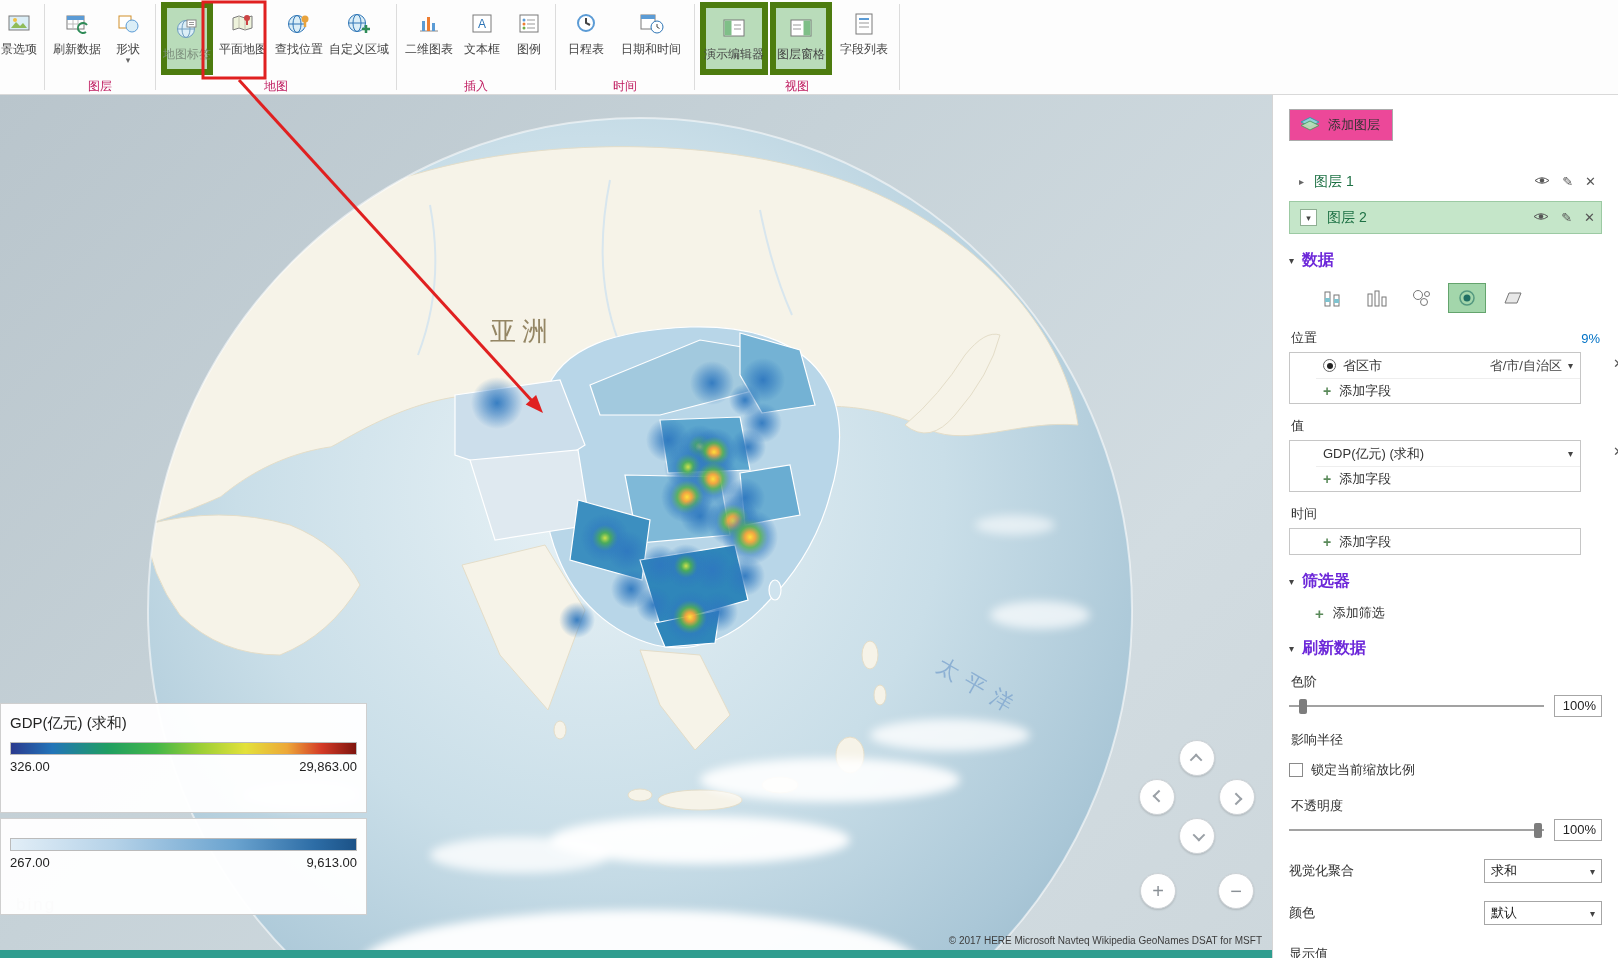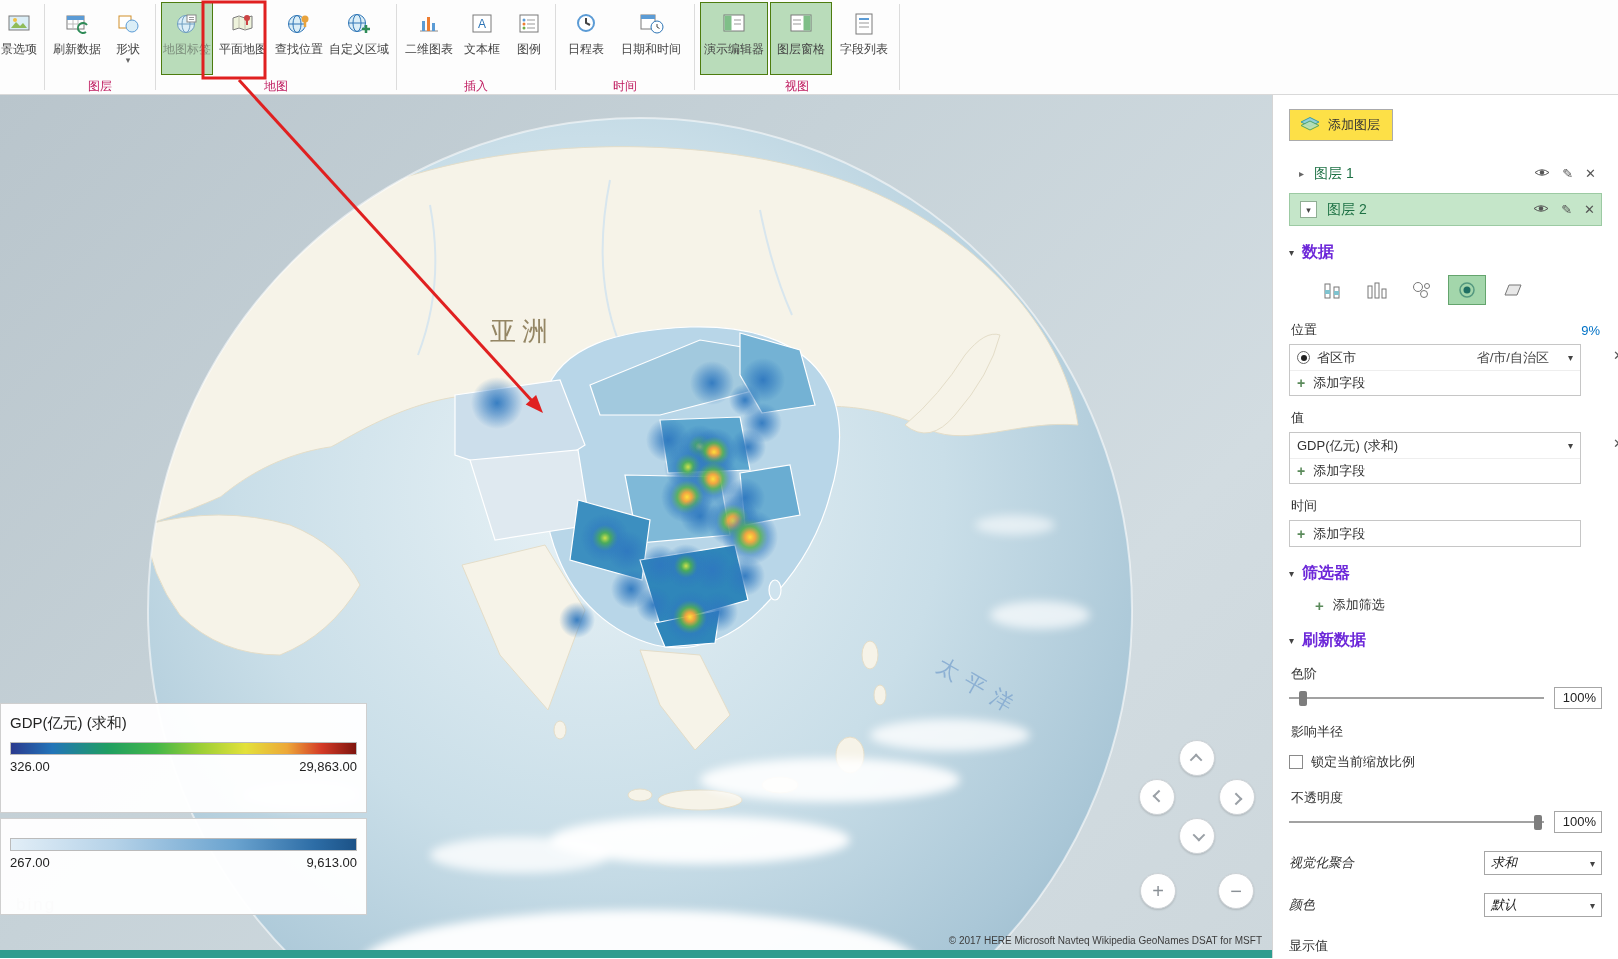--- a/index.html
+++ b/index.html
@@ -8,21 +8,21 @@
 
   
   .ribbon { position:relative; height:95px; background:#fdfdfd; border-bottom:1px solid #d9d9d9; display:flex; align-items:stretch; }
   .rgroup { display:flex; flex-direction:column; padding:0 4px; }
   .rgroup .btn-row { display:flex; flex:1; align-items:stretch; }
   .rgroup .group-label { text-align:center; font-size:12px; color:#be185d; padding:1px 0 3px; height:17px; }
   .rsep { width:1px; background:#dcdcdc; margin:4px 0; }
   .rbtn { display:flex; flex-direction:column; align-items:center; justify-content:flex-start; padding-top:6px; margin:2px 1px; font-size:12px; color:#444; cursor:default; border:1px solid transparent; }
   .rbtn .ric { height:30px; display:flex; align-items:center; justify-content:center; }
   .rbtn .rlabel { margin-top:4px; line-height:13px; text-align:center; white-space:nowrap; }
-  .rbtn.active { background:#b9dcba; border:1px solid #4d7c0f; }
+  .rbtn.active { background:#b9dcba; border:6px solid #4d7c0f; }
   .rbtn.muted .rlabel { color:#7d8f7d; }
   .rbtn .mini-caret { font-size:9px; color:#666; line-height:8px; }
 
   
   .workarea { display:flex; height:863px; }
   .map-area { position:relative; width:1272px; height:863px; overflow:hidden;
       background:linear-gradient(135deg,#b9c5cc 0%,#c6d2d8 40%,#d2dce1 75%,#cdd7dc 100%); }
   .panel { position:relative; width:346px; height:863px; background:#ffffff; border-left:1px solid #d5d5d5; padding:14px 16px 0 16px; font-size:13px; color:#333; overflow:hidden; }
 
   
@@ -43,65 +43,65 @@
   .chev { display:block; width:9px; height:9px; border-left:2px solid #9aa0a6; border-top:2px solid #9aa0a6; }
   .chev.up    { transform:rotate(45deg)  translateY(2px); }
   .chev.down  { transform:rotate(225deg) translateY(2px); }
   .chev.left  { transform:rotate(-45deg) translateX(2px); }
   .chev.right { transform:rotate(135deg) translateX(2px); }
 
   
   .annotation-overlay { position:absolute; inset:0; z-index:60; pointer-events:none; }
 
   
-  .add-layer-btn { display:inline-flex; align-items:center; gap:7px; border:1px solid #ababab; background:#fde047; padding:5px 12px 5px 9px; font-size:13px; color:#333; margin-bottom:16px; cursor:pointer; }
+  .add-layer-btn { display:inline-flex; align-items:center; gap:7px; border:1px solid #ababab; background:#ec4899; padding:5px 12px 5px 9px; font-size:13px; color:#333; margin-bottom:24px; cursor:pointer; }
   .layer-row { display:flex; align-items:center; height:33px; padding:0 6px 0 10px; }
   .layer-row .lname { color:#1e7145; font-size:14px; margin-left:10px; flex:1; }
   .layer-row.selected { background:#c5e6c9; border:1px solid #9ccaa3; }
   .layer-icons { display:flex; align-items:center; gap:12px; color:#555; }
   .licon { font-size:13px; color:#555; cursor:pointer; line-height:1; }
   .collapse-box { width:17px; height:17px; border:1px solid #8fae93; background:#fff; font-size:9px; color:#444; display:flex; align-items:center; justify-content:center; cursor:pointer; }
   .tri { font-size:10px; color:#666; cursor:pointer; }
 
   .sec-header { display:flex; align-items:center; gap:8px; margin-top:16px; }
   .sec-header .sec-caret { font-size:10px; color:#444; }
   .sec-header .sec-title { color:#6d28d9; font-weight:bold; font-size:16px; }
 
   .viz-icons { display:flex; gap:7px; margin:12px 0 16px 24px; }
   .viz-btn { width:38px; height:30px; border:1px solid transparent; display:flex; align-items:center; justify-content:center; cursor:pointer; }
   .viz-btn.selected { background:#a3d6ab; border:1px solid #64a46d; }
 
   .field-label-row { display:flex; justify-content:space-between; align-items:center; margin:13px 2px 5px 2px; }
   .field-label { color:#333; font-size:13px; }
   .pct-link { color:#0072c6; font-size:13px; cursor:pointer; }
 
-  .field-box { border:1px solid #c6c6c6; background:#fff; width:292px; }
+  .field-box { border:1px solid #c6c6c6; background:#fff; width:292px;padding-left:26px; }
   .fbox-row { display:flex; align-items:center; height:25px; padding:0 7px; font-size:13px; color:#333; }
   .fbox-row + .fbox-row { border-top:1px solid #eee; }
-  .fbox-right { margin-left:auto; display:flex; align-items:center; gap:19px; color:#444; }
+  .fbox-right { margin-left:auto; display:flex; align-items:center; gap:6px; color:#444; }
   .radio { width:13px; height:13px; border:1px solid #666; border-radius:50%; display:inline-flex; align-items:center; justify-content:center; margin-right:7px; }
   .radio .dot { width:6px; height:6px; border-radius:50%; background:#222; }
   .box-with-x { position:relative; }
   .box-x { position:absolute; right:-22px; top:4px; font-size:13px; color:#555; cursor:pointer; }
   .add-field { display:flex; align-items:center; gap:8px; color:#333; }
   .add-field .plus { color:#5a8a5a; font-weight:bold; font-size:14px; }
   .caret { font-size:10px; color:#444; }
 
   .filter-add-row { display:flex; align-items:center; gap:9px; margin:12px 0 0 26px; font-size:13px; }
   .filter-add-row .plus { color:#5a8a5a; font-weight:bold; font-size:15px; }
 
   .opt-label { margin:14px 2px 4px 2px; font-size:13px; color:#333; }
   .slider-row { display:flex; align-items:center; gap:10px; }
   .slider { position:relative; flex:1; height:20px; }
   .slider .track { position:absolute; left:0; right:0; top:9px; height:2px; background:#a2a2a2; }
   .slider .thumb { position:absolute; top:3px; width:8px; height:15px; background:#7d7d7d; border-radius:2px; }
   .val-box { width:48px; height:22px; border:1px solid #a6a6a6; background:#fff; font-size:13px; line-height:20px; text-align:right; padding-right:5px; color:#222; }
   .check-row { display:flex; align-items:center; gap:8px; margin-top:12px; font-size:13px; color:#333; }
   .checkbox { width:14px; height:14px; border:1px solid #8a8a8a; background:#fff; }
-  .dd-row { display:flex; align-items:center; justify-content:space-between; margin-top:18px;font-style:italic; }
+  .dd-row { display:flex; align-items:center; justify-content:space-between; margin-top:18px; }
   .dropdown { width:118px; height:24px; border:1px solid #a6a6a6; background:#fff; display:flex; align-items:center; justify-content:space-between; padding:0 6px; font-size:13px; color:#222; cursor:pointer; }
   .show-val-label { margin-top:20px; font-size:13px; color:#333; }
 </style>
 </head>
 <body>
 
 <div class="app">
 
   <div class="ribbon">
 

